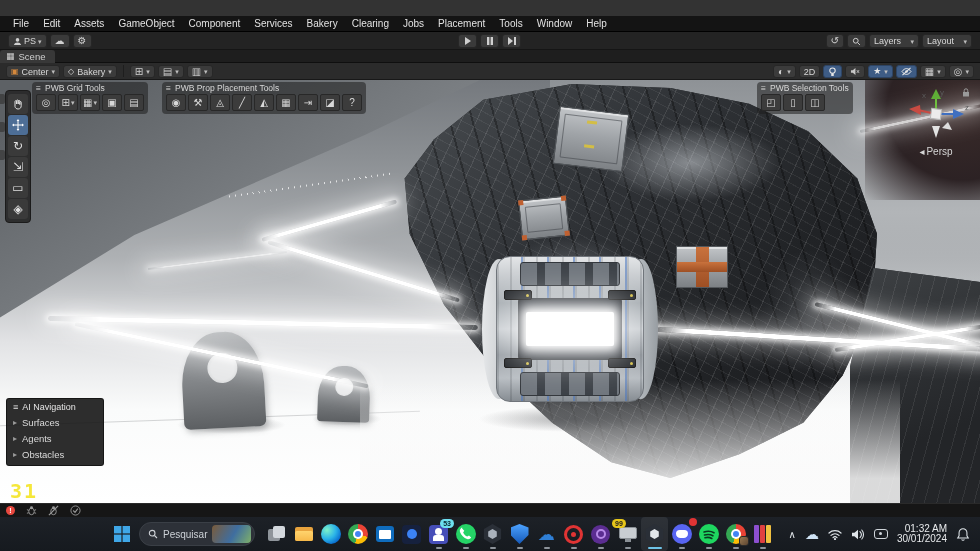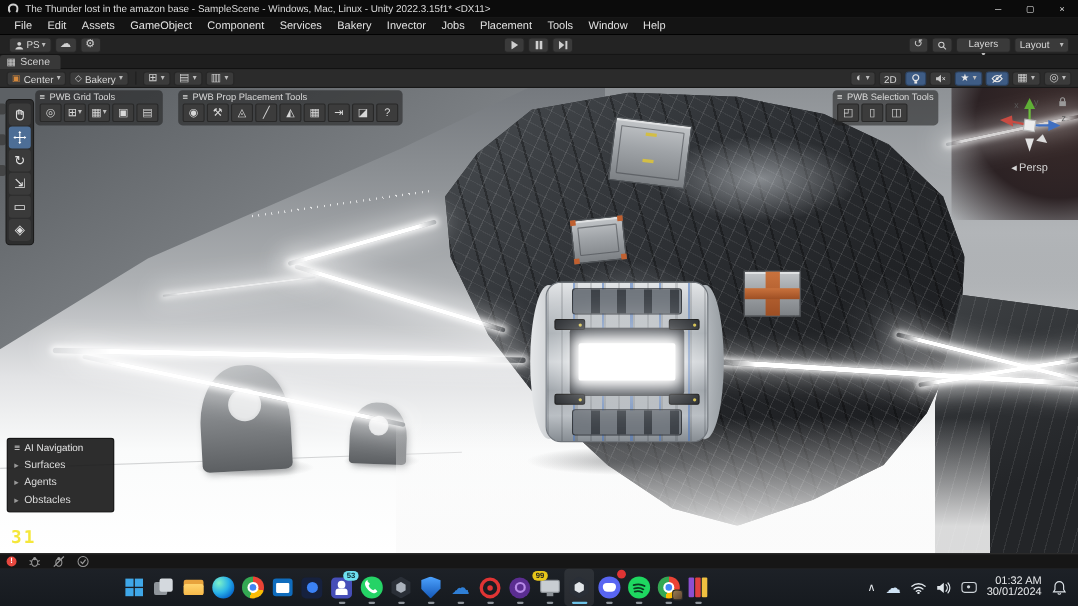--- a/index.html
+++ b/index.html
@@ -96,21 +96,21 @@
   .pwb-title{display:flex;align-items:center;gap:4px;color:#d8d8d8;font-size:8.5px;height:10px;}
   .pwb-row{display:flex;gap:2px;margin-top:1px;}
   .pwb-btn{min-width:20px;height:17px;background:#3c3c3c;border:1px solid #282828;border-radius:2px;color:#d8d8d8;font-size:10px;display:flex;align-items:center;justify-content:center;padding:0 2px;gap:1px;}
   .gizmo{right:8px;top:6px;width:72px;height:70px;}
   .persp{display:flex;align-items:center;gap:2px;color:#d6d6d6;font-size:10px;justify-content:center;}
   .lock{position:absolute;right:2px;top:2px;width:8px;height:9px;}
   .ainav{left:6px;top:318px;width:98px;background:rgba(22,22,22,.9);border-radius:3px;padding:3px 6px 5px;border:1px solid rgba(0,0,0,.5);}
   .ainav-h{display:flex;align-items:center;gap:4px;color:#e4e4e4;font-size:9px;}
   .ainav-row{display:flex;align-items:center;gap:5px;color:#dcdcdc;font-size:9.5px;margin-top:5px;}
   .fold{color:#9a9a9a;font-size:8px;}
-  .fps{left:10px;top:399px;font-family:"DejaVu Sans Mono",monospace;font-weight:bold;font-size:16px;color:#f5e73a;letter-spacing:2px;}
+  .fps{left:10px;top:399px;font-family:"DejaVu Sans Mono",monospace;font-weight:bold;font-size:20px;color:#f5e73a;letter-spacing:2px;}
   .dock-mark{left:0;width:5px;height:10px;background:rgba(60,60,60,.8);border-radius:0 2px 2px 0;}
 
   
   .statusbar{left:0;top:503px;width:980px;height:14px;background:#161616;border-top:1px solid #2a2a2a;display:flex;align-items:center;padding:0 6px;gap:5px;}
   .err-ic{width:9px;height:9px;border-radius:50%;background:#e8483f;color:#fff;font-size:7px;font-weight:bold;display:flex;align-items:center;justify-content:center;flex:none;}
   .err-tx{color:#f0524a;font-size:9.5px;white-space:nowrap;overflow:hidden;flex:1;}
   .st-ic{flex:none;margin-left:6px;display:flex;}
 
   
   .taskbar{left:0;top:517px;width:980px;height:34px;background:linear-gradient(180deg,#1d2127,#161a1f);display:flex;align-items:center;padding-left:108px;}
@@ -124,39 +124,30 @@
   .round{border-radius:50%;}
   .badge{position:absolute;font-size:7px;font-weight:bold;border-radius:7px;padding:0 3px;line-height:9px;}
   .tray{margin-left:auto;display:flex;align-items:center;gap:9px;padding-right:10px;}
   .clock{text-align:right;color:#e8eaec;font-size:10px;line-height:10px;}
 </style>
 </head>
 <body>
 
 <div class="screen">
 
-  <div class="ab titlebar">
-    <span class="u-logo"></span>
-    <span class="t-title">The Thunder lost in the amazon base - SampleScene - Windows, Mac, Linux - Unity 2022.3.15f1* &lt;DX11&gt;</span>
-    <span class="win-controls">
-      <span class="win-btn">─</span>
-      <span class="win-btn">▢</span>
-      <span class="win-btn">×</span>
-    </span>
-  </div>
 
   <div class="ab menubar">
     <span class="menu-item">File</span>
     <span class="menu-item">Edit</span>
     <span class="menu-item">Assets</span>
     <span class="menu-item">GameObject</span>
     <span class="menu-item">Component</span>
     <span class="menu-item">Services</span>
     <span class="menu-item">Bakery</span>
-    <span class="menu-item">Invector</span>
+    <span class="menu-item">Clearing</span>
     <span class="menu-item">Jobs</span>
     <span class="menu-item">Placement</span>
     <span class="menu-item">Tools</span>
     <span class="menu-item">Window</span>
     <span class="menu-item">Help</span>
   </div>
 
   <div class="ab toolbar">
     <div class="tb-group" style="left:8px;">
       <div class="tbtn">
@@ -196,21 +187,21 @@
     <div class="tb-group" style="right:8px;">
       <div class="tbtn">
           <span class="gl">↺</span>
         </div>
       <div class="tbtn">
           <svg width="9" height="9" viewBox="0 0 12 12">
             <circle cx="5" cy="5" r="3.2" fill="none" stroke="#cfcfcf" stroke-width="1.3"></circle>
             <line x1="7.6" y1="7.6" x2="10.6" y2="10.6" stroke="#cfcfcf" stroke-width="1.3"></line>
           </svg>
         </div>
-      <div class="tbtn" style="width:50px;justify-content:space-between;flex-direction:column;">
+      <div class="tbtn" style="width:50px;justify-content:space-between;">
         <span>Layers</span>
         <span class="caret">▾</span>
       </div>
       <div class="tbtn" style="width:50px;justify-content:space-between;">
         <span>Layout</span>
         <span class="caret">▾</span>
       </div>
     </div>
   </div>
 
@@ -543,20 +534,28 @@
 
   <div class="ab taskbar">
     <div class="slot">
       <svg width="18" height="18" viewBox="0 0 18 18">
           <rect x="1" y="1" width="7.4" height="7.4" fill="#3fa7e8"></rect>
           <rect x="9.6" y="1" width="7.4" height="7.4" fill="#3fa7e8"></rect>
           <rect x="1" y="9.6" width="7.4" height="7.4" fill="#3fa7e8"></rect>
           <rect x="9.6" y="9.6" width="7.4" height="7.4" fill="#3fa7e8"></rect>
         </svg>
     </div>
+    <div class="search-pill">
+      <svg width="10" height="10" viewBox="0 0 12 12">
+          <circle cx="5" cy="5" r="3.4" fill="none" stroke="#cfd3d8" stroke-width="1.3"></circle>
+          <line x1="7.8" y1="7.8" x2="10.8" y2="10.8" stroke="#cfd3d8" stroke-width="1.3"></line>
+        </svg>
+      <span>Pesquisar</span>
+      <span class="search-thumb"></span>
+    </div>
     <div class="slot">
       <span style="position:relative;width:18px;height:16px;">
         <span style="position:absolute;left:0;top:3px;width:12px;height:12px;background:#8f959b;border-radius:2px;"></span>
         <span style="position:absolute;left:5px;top:0;width:12px;height:12px;background:#d4d9de;border-radius:2px;"></span>
       </span>
     </div>
     <div class="slot">
       <span style="position:relative;width:18px;height:14px;">
         <span style="position:absolute;left:0;top:0;width:18px;height:14px;background:#e8a33d;border-radius:2px;"></span>
         <span style="position:absolute;left:0;top:4px;width:18px;height:10px;background:linear-gradient(180deg,#ffd46e,#f7b94a);border-radius:2px;"></span>

